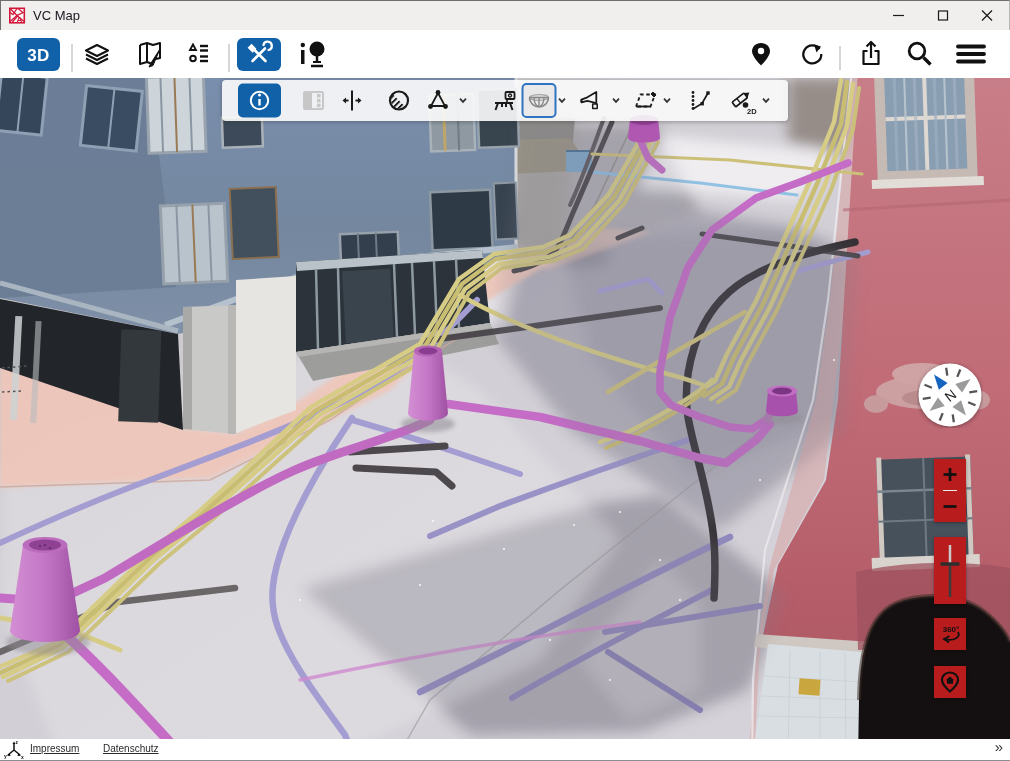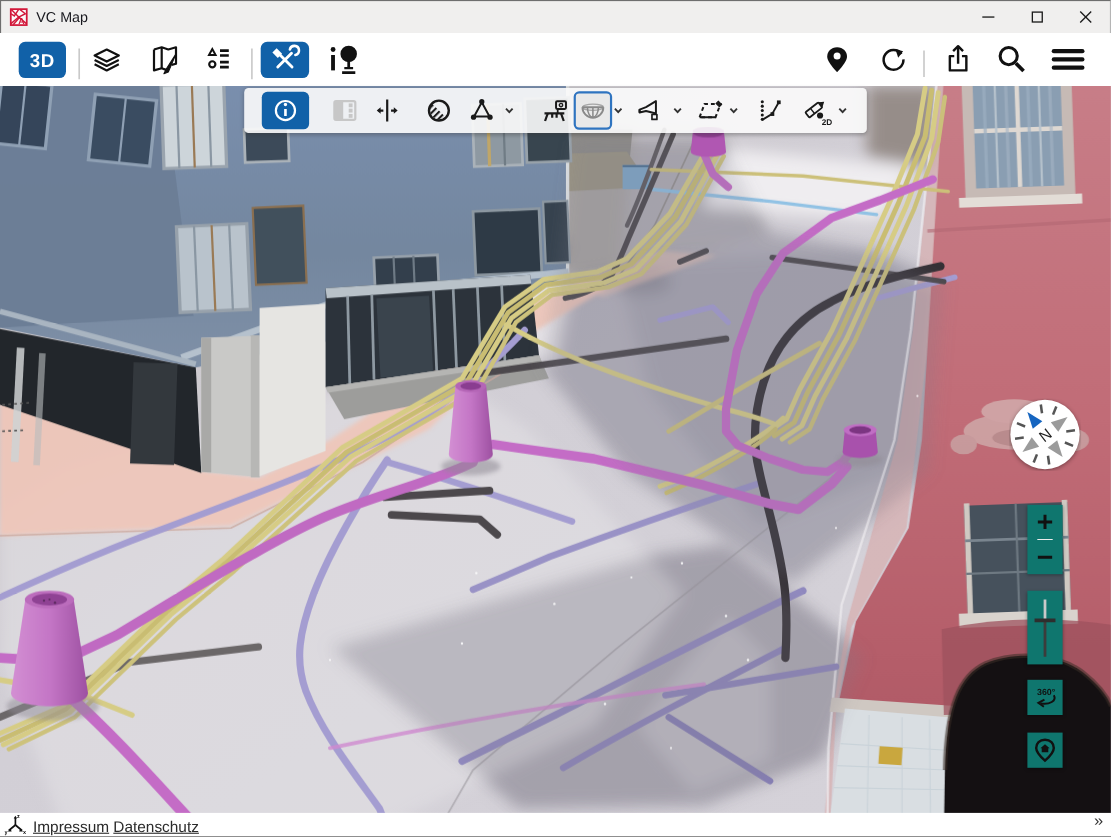--- a/index.html
+++ b/index.html
@@ -4,24 +4,24 @@
 <style>
 html,body{margin:0;padding:0;}
 body{width:1010px;height:761px;overflow:hidden;position:relative;
  font-family:"Liberation Sans",sans-serif;background:#d7d4db;}
 #scene{position:absolute;left:0;top:0;filter:blur(0.55px);}
 #titlebar{position:absolute;left:0;top:0;width:1010px;height:30px;background:#f0efee;border-top:1px solid #6e6e6e;border-left:1px solid #6e6e6e;border-right:1px solid #b5b5b5;box-sizing:border-box;}
 
 #header{position:absolute;left:0;top:30px;width:1010px;height:48px;background:#ffffff;}
 #floatbar{position:absolute;left:222px;top:80px;width:566px;height:41px;
  background:rgba(251,251,251,0.90);border-radius:4px;box-shadow:0 1px 4px rgba(50,50,50,0.38);}
-.ctl{position:absolute;background:#0f766e;border-radius:0;box-shadow:0 1px 3px rgba(0,0,0,0.35);}
+.ctl{position:absolute;background:#b91c1c;border-radius:0;box-shadow:0 1px 3px rgba(0,0,0,0.35);}
 #bottombar{position:absolute;left:0;top:739px;width:1010px;height:22px;background:#fff;
  border-bottom:1px solid #8f8f8f;box-sizing:border-box;}
-.blink{position:absolute;top:743px;font-size:14px;color:#2b2b2b;text-decoration:underline;}
+.blink{position:absolute;top:743px;font-size:10px;color:#2b2b2b;text-decoration:underline;}
 #chev2{position:absolute;right:7px;top:738px;font-size:15px;color:#333;}
 </style>
 </head>
 <body>
 <svg id="scene" width="1010" height="761" viewBox="0 0 1010 761">
 <defs>
 <linearGradient id="gstreet" x1="0" y1="0" x2="1" y2="1">
  <stop offset="0" stop-color="#c6c3c4"></stop>
         <stop offset="0.45" stop-color="#d2cfd6"></stop>
         <stop offset="1" stop-color="#d6d3da"></stop>

